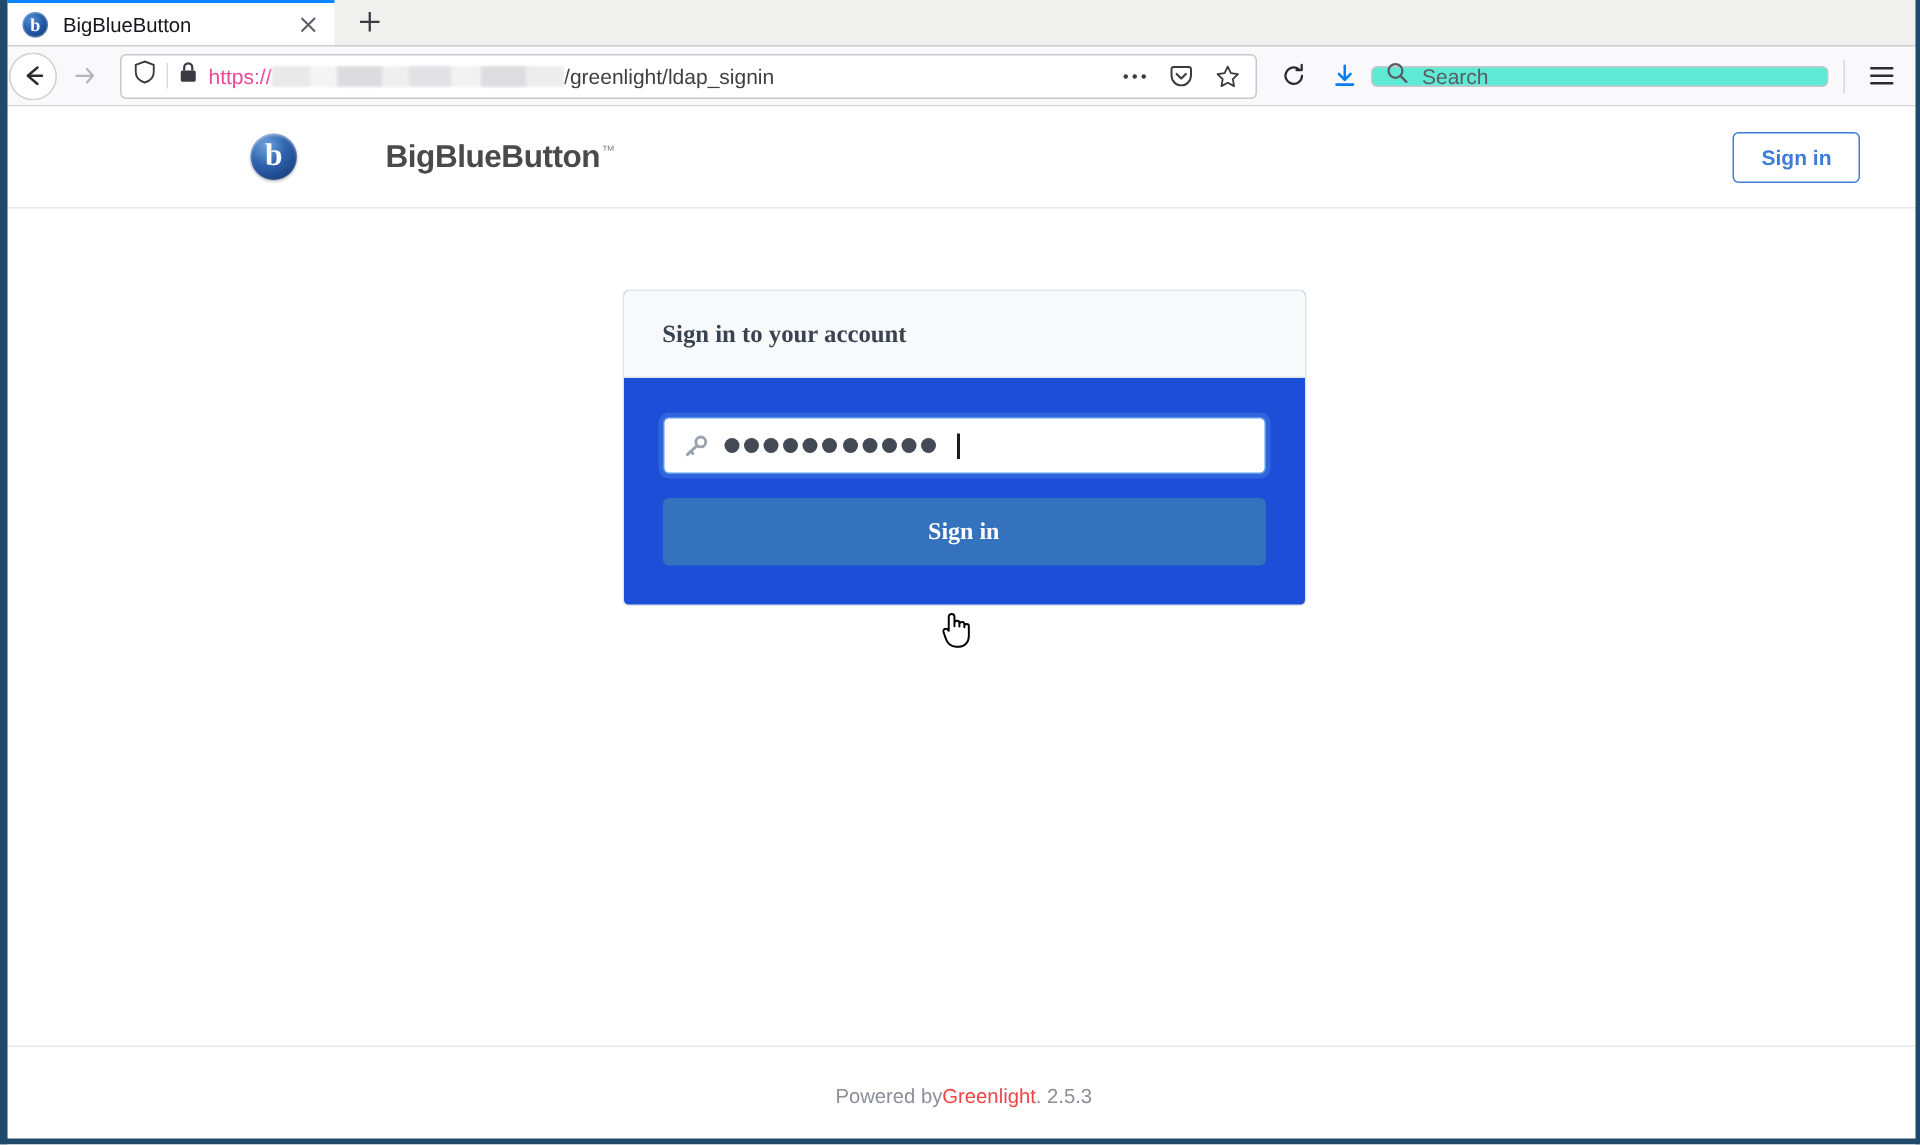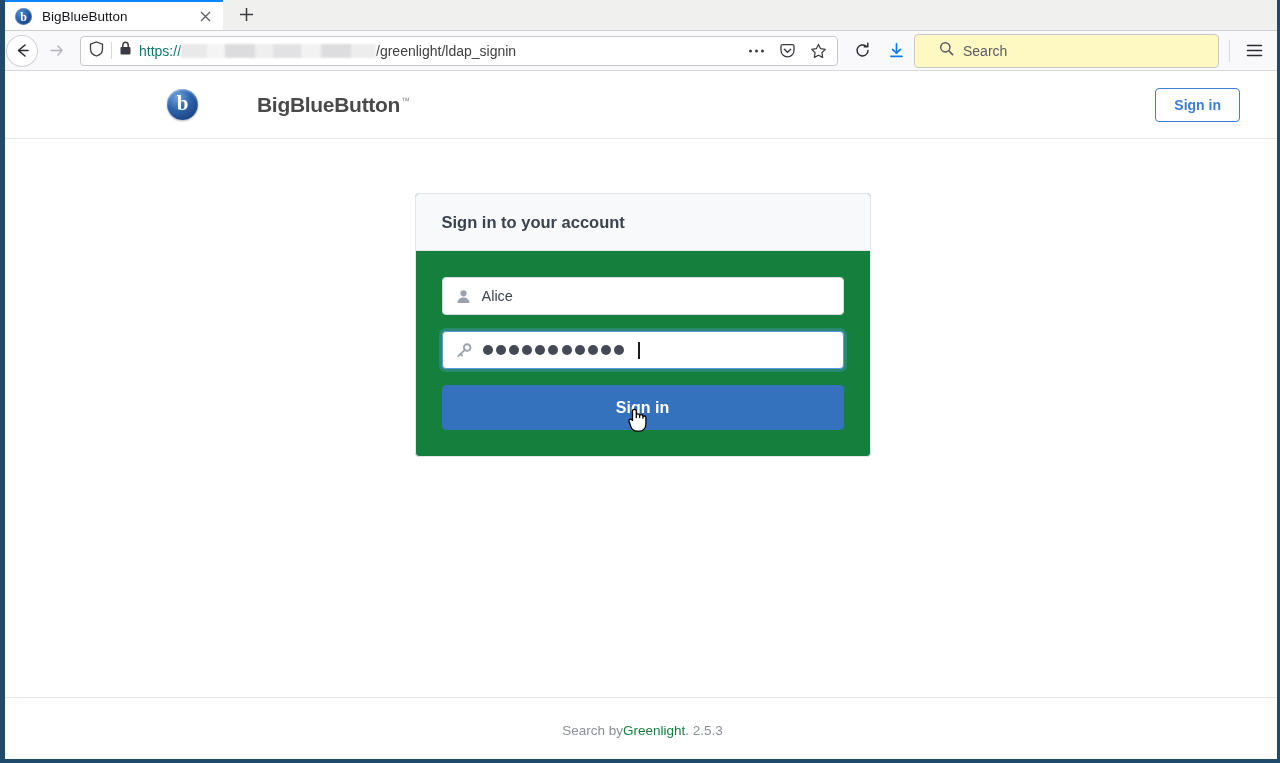--- a/index.html
+++ b/index.html
@@ -107,21 +107,21 @@
     padding: 0 6px 0 8px; gap: 7px;
     min-width: 0;
   }
   .urlbar .sep { width: 1px; height: 17px; background: #d8d8dc; }
   .url-text {
     flex: 1 1 auto; font-size: 14px; color: #0c0c0d;
     white-space: nowrap; overflow: hidden;
     display: flex; align-items: center;
     min-width: 0;
   }
-  .url-scheme { color: #0f766e; }
+  .url-scheme { color: #ec4899; }
   .url-redacted {
     display: inline-block; height: 14px; width: 195px;
     margin: 0 0px;
     background: repeating-linear-gradient(90deg,
       #e9e9ea 0px, #e9e9ea 26px,
       #f4f4f5 26px, #f4f4f5 44px,
       #dcdcde 44px, #dcdcde 74px,
       #efeff0 74px, #efeff0 92px,
       #e2e2e4 92px, #e2e2e4 120px,
       #f2f2f3 120px, #f2f2f3 140px,
@@ -130,23 +130,23 @@
     filter: blur(1.1px);
     vertical-align: middle;
   }
   .url-path { color: #404040; }
   .url-icons { display: flex; align-items: center; gap: 5px; flex: 0 0 auto; }
   .url-icon {
     width: 26px; height: 26px; border-radius: 4px;
     display: flex; align-items: center; justify-content: center;
   }
   .searchbar {
-    width: 305px; height: 34px; flex: 0 0 auto;
-    background: #fef9c3; border: 1px solid #c8c8cc; border-radius: 4px;
-    display: flex; align-items: center; padding: 0 24px; gap: 9px;
+    width: 305px; height: 14px; flex: 0 0 auto;
+    background: #5eead4; border: 1px solid #c8c8cc; border-radius: 4px;
+    display: flex; align-items: center; padding: 0 9px; gap: 9px;
   }
   .search-placeholder { font-size: 14px; color: #5b5b66; }
   .hamburger-wrap {
     display: flex; align-items: center; gap: 8px;
     margin-left: 8px; flex: 0 0 auto;
   }
   .toolbar-sep { width: 1px; height: 22px; background: #d7d7db; }
 
   
   .page {
@@ -204,23 +204,24 @@
   .content {
     flex: 1 1 auto;
     display: flex; justify-content: center;
     padding-top: 54px;
     overflow: hidden;
   }
   .card {
     width: 456px;
     border: 1px solid #e2e6ea;
     border-radius: 4px;
-    background: #15803d;
+    background: #1d4ed8;
     height: fit-content;
     overflow: hidden;
+    font-family: Liberation Serif, serif;
   }
   .card-header {
     background: #f7f9fb;
     border-bottom: 1px solid #e2e6ea;
     padding: 19px 26px 18px 26px;
   }
   .card-title {
     font-size: 16.5px; font-weight: bold; color: #3a4350;
   }
   .card-body { padding: 26px 26px 26px 26px; }
@@ -271,21 +272,21 @@
     pointer-events: none;
   }
 
   .footer {
     flex: 0 0 auto;
     border-top: 1px solid #e4e7ec;
     height: 66px;
     display: flex; align-items: center; justify-content: center;
     font-size: 13.5px; color: #8a8f98;
   }
-  .footer a { color: #15803d; text-decoration: none; }
+  .footer a { color: #ef4444; text-decoration: none; }
 </style>
 </head>
 <body>
 
 <div class="browser">
   <div class="win-left-border"></div>
   <div class="win-right-border"></div>
   <div class="win-bottom-border"></div>
 
   <div class="tabstrip">
@@ -408,29 +409,20 @@
       <div class="header-signin">Sign in</div>
     </div>
 
     <div class="content">
       <div class="card">
         <div class="card-header">
           <div class="card-title">Sign in to your account</div>
         </div>
         <div class="card-body">
 
-          <div class="field">
-            <span class="field-icon">
-              <svg width="15" height="15" viewBox="0 0 15 15">
-                  <circle cx="7.5" cy="4.3" r="3.1" fill="#9aa3ad"></circle>
-                  <path d="M1.6 14 C1.6 10.5 4.2 8.6 7.5 8.6 C10.8 8.6 13.4 10.5 13.4 14 Z" fill="#9aa3ad"></path>
-                </svg>
-            </span>
-            <span class="field-value">Alice</span>
-          </div>
 
           <div class="field focused">
             <span class="field-icon">
               <svg width="16" height="15" viewBox="0 0 16 15">
                   <circle cx="11.2" cy="4.6" r="3.3" stroke="#9aa3ad" stroke-width="1.9" fill="none"></circle>
                   <path d="M8.9 6.9 L2.2 13.1" stroke="#9aa3ad" stroke-width="1.9" fill="none" stroke-linecap="round"></path>
                   <path d="M4.4 10.9 L6.0 12.5" stroke="#9aa3ad" stroke-width="1.8" fill="none" stroke-linecap="round"></path>
                 </svg>
             </span>
             <span class="pw-dots">
@@ -448,21 +440,21 @@
             </span>
             <span class="pw-caret"></span>
           </div>
 
           <div class="signin-btn">Sign in</div>
         </div>
       </div>
     </div>
 
     <div class="footer">
-      <span>Search by </span>
+      <span>Powered by </span>
         <a href="#">Greenlight</a>
         <span>. 2.5.3</span>
     </div>
   </div>
 
   <div class="cursor-hand">
     <svg width="22" height="26" viewBox="0 0 22 26">
       <path d="M6.5 13.5 V4.2 C6.5 3.1 7.4 2.3 8.4 2.3 C9.5 2.3 10.3 3.1 10.3 4.2 V10.5
                V8.4 C10.3 7.5 11.1 6.8 12 6.8 C12.9 6.8 13.6 7.5 13.6 8.4 V10.6
                V9.3 C13.6 8.4 14.4 7.7 15.3 7.7 C16.2 7.7 16.9 8.4 16.9 9.3 V11.2

